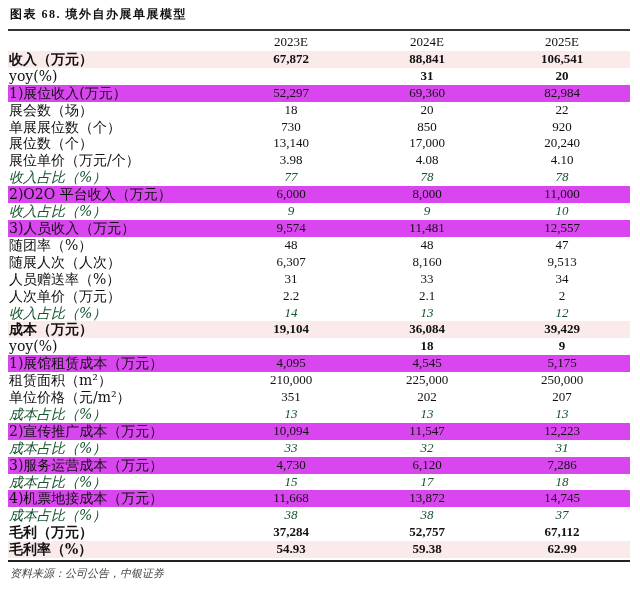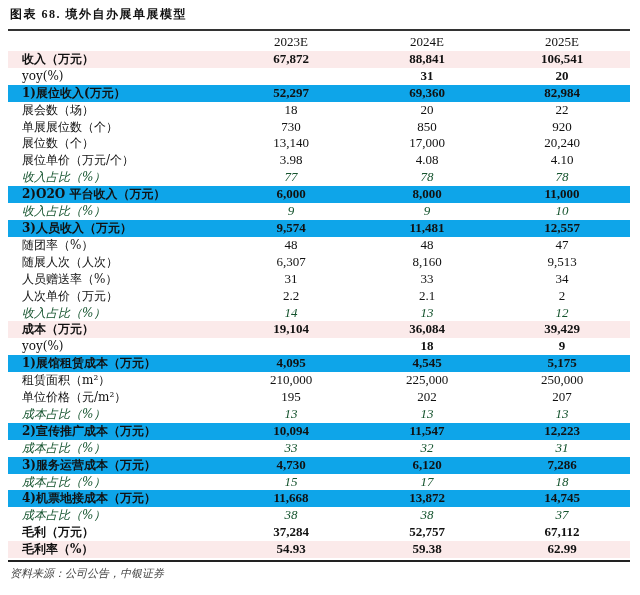--- a/index.html
+++ b/index.html
@@ -7,25 +7,25 @@
          font-family: "Liberation Serif", "DejaVu Serif", serif; color: #111; }
   .title { position: absolute; left: 10px; top: 6px; font-size: 12px; font-weight: bold;
            letter-spacing: 1.5px; color: #111; }
   .top-rule { position: absolute; left: 8px; width: 622px; top: 29px; height: 2px; background: #333; }
   table { position: absolute; left: 8px; top: 34px; width: 622px; border-collapse: collapse; table-layout: fixed; }
   col.c0 { width: 214px; }
   col.c1 { width: 138px; }
   col.c2 { width: 134px; }
   col.c3 { width: 136px; }
   td { height: 16.9px; padding: 0; font-size: 13px; line-height: 16.9px; white-space: nowrap; }
-  td.lbl { padding-left: 14px; text-align: left; font-family: "DejaVu Serif", "Liberation Serif", serif; font-size: 12px; }
+  td.lbl { padding-left: 1px; text-align: left; font-family: "DejaVu Serif", "Liberation Serif", serif; font-size: 14px; }
   td.num { text-align: center; }
   tr.head td { font-weight: normal; }
   tr.total td { background: #fbeaea; font-weight: bold; }
-  tr.section td { background: #0ea5e9; font-weight: bold; }
+  tr.section td { background: #d946ef; font-weight: normal; }
   tr.bold td { font-weight: bold; }
   tr.bold td.lbl { font-weight: bold; }
   tr.yoy td.num { font-weight: bold; }
   tr.share td { color: #14532d; font-style: italic; }
   .bottom-rule { position: absolute; left: 8px; width: 622px; top: 560px; height: 1.5px; background: #222; }
   .source { position: absolute; left: 10px; top: 566px; font-size: 11px; font-style: italic; color: #444;
             font-family: "DejaVu Serif", serif; }
 </style>
 </head>
 <body>
@@ -164,21 +164,21 @@
         <td class="num">5,175</td>
       </tr>
       <tr class="normal">
         <td class="lbl">租赁面积（m²）</td>
         <td class="num">210,000</td>
         <td class="num">225,000</td>
         <td class="num">250,000</td>
       </tr>
       <tr class="normal">
         <td class="lbl">单位价格（元/m²）</td>
-        <td class="num">195</td>
+        <td class="num">351</td>
         <td class="num">202</td>
         <td class="num">207</td>
       </tr>
       <tr class="share">
         <td class="lbl">成本占比（%）</td>
         <td class="num">13</td>
         <td class="num">13</td>
         <td class="num">13</td>
       </tr>
       <tr class="section">

